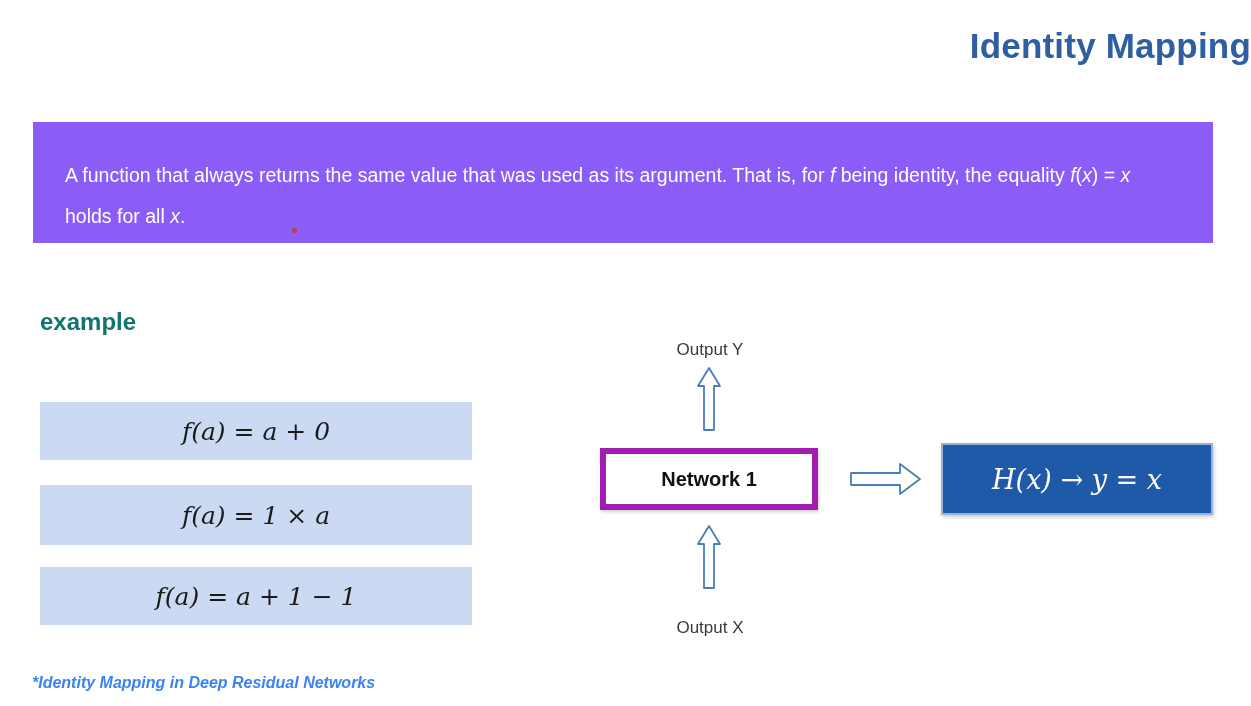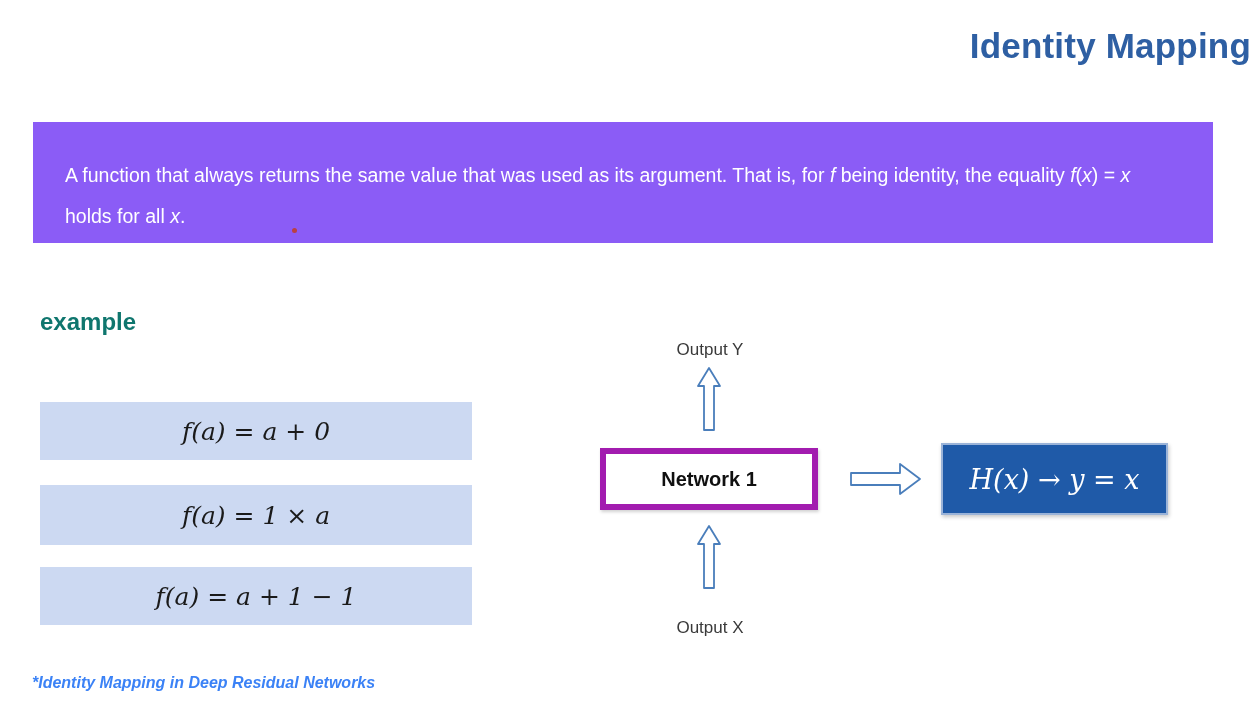--- a/index.html
+++ b/index.html
@@ -135,21 +135,21 @@
   .network-box-label {
     font-size: 20px;
     font-weight: bold;
     color: #101010;
   }
 
   .result-box {
     position: absolute;
     left: 941px;
     top: 443px;
-    width: 227px;
+    width: 272px;
     height: 72px;
     background: #1f5aa8;
     border: 2px solid #9ab3d8;
     box-sizing: border-box;
     display: flex;
     align-items: center;
     justify-content: center;
     box-shadow: 1px 2px 4px rgba(0,0,0,0.22);
   }
   .result-text {

